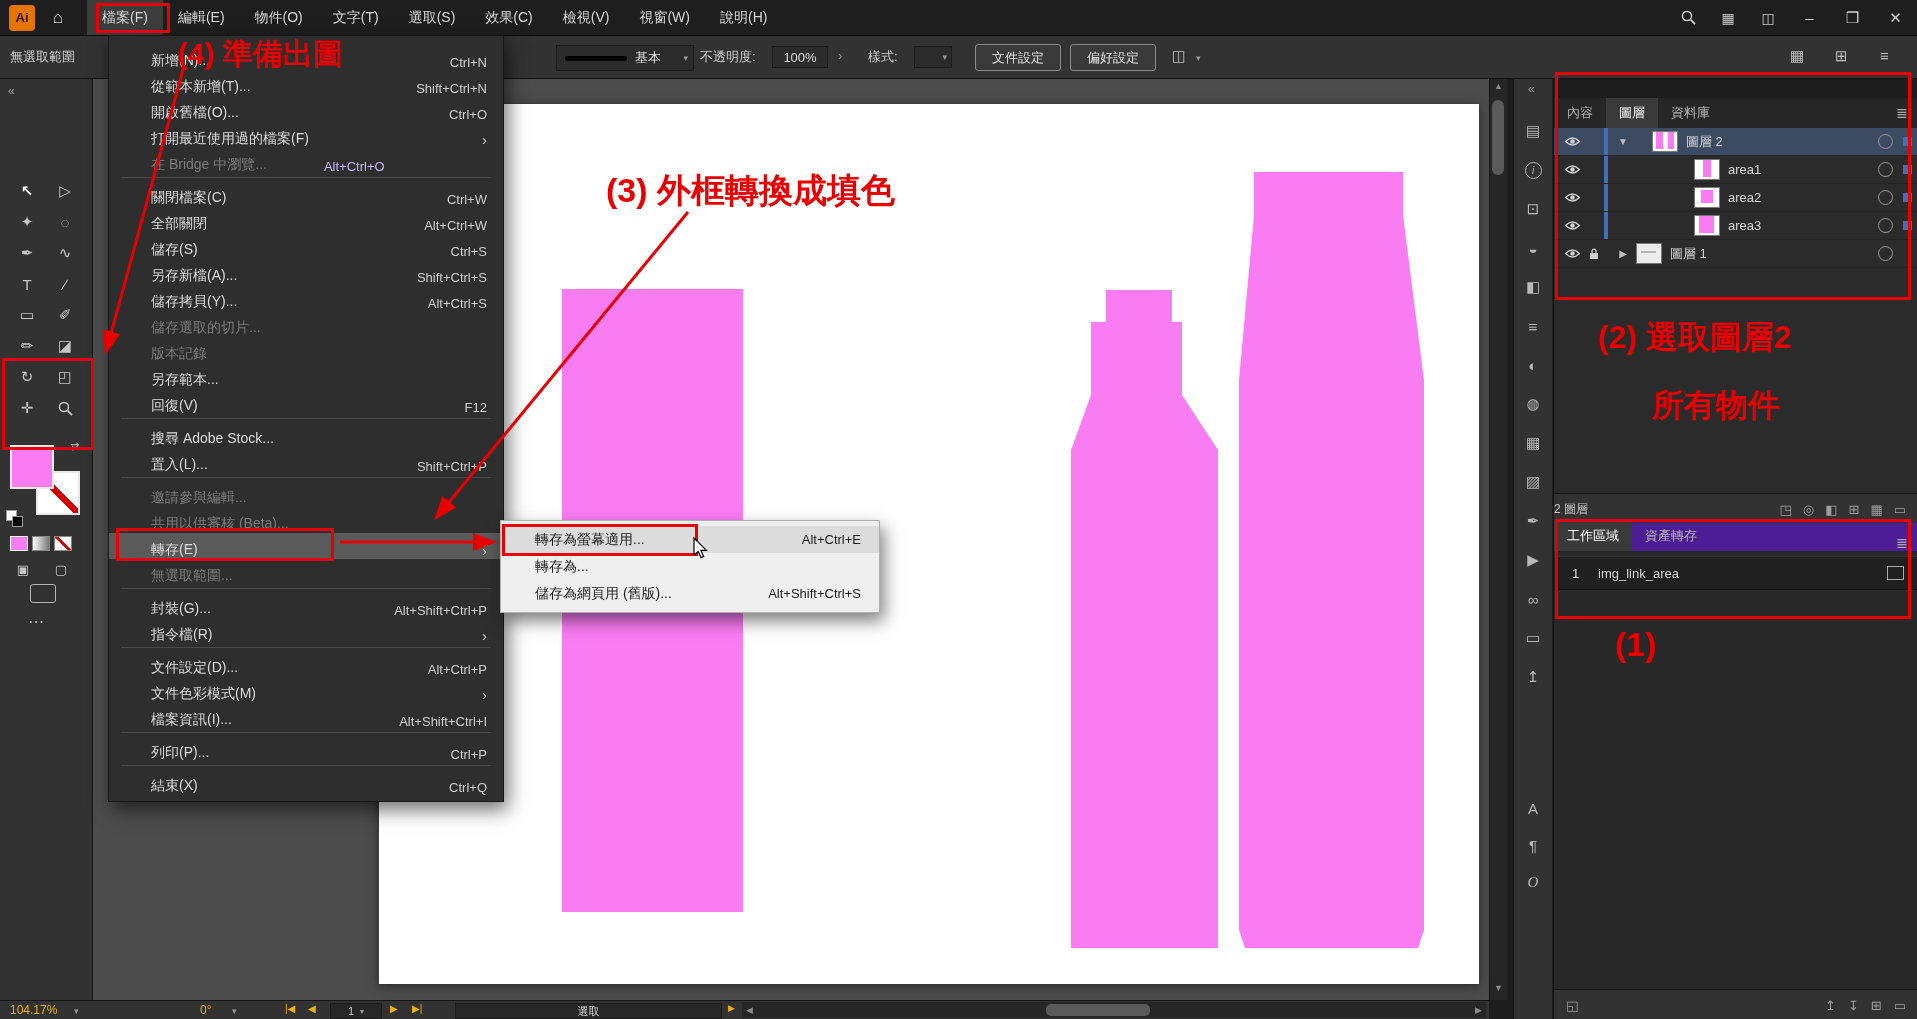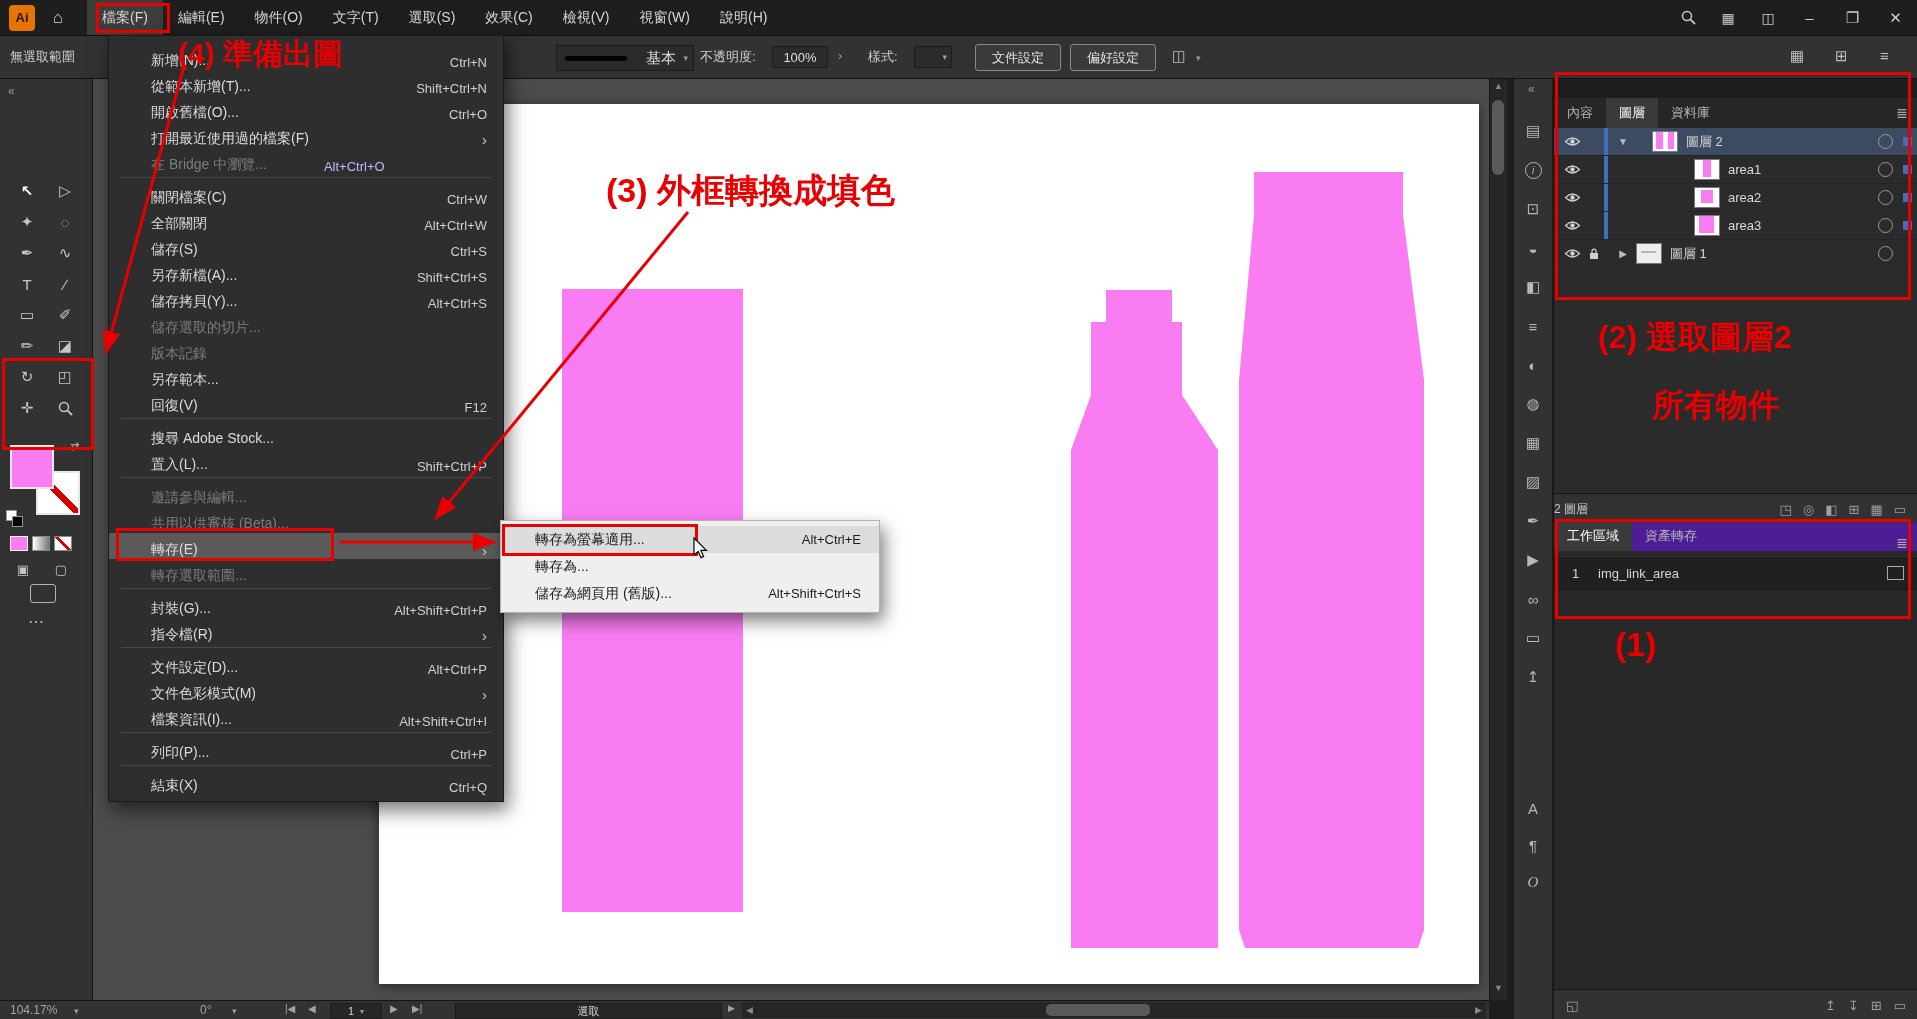--- a/index.html
+++ b/index.html
@@ -43,21 +43,21 @@
   
   .canvas{left:92px;top:78px;width:1397px;height:922px;background:#4c4c4c;overflow:hidden;}
   .artboard{position:absolute;left:287px;top:26px;width:1100px;height:880px;background:#ffffff;
             box-shadow:0 2px 10px rgba(0,0,0,.5);}
   .vscroll{left:1489px;top:78px;width:17px;height:922px;background:#262626;border-left:1px solid #161616;}
   .vthumb{position:absolute;left:2px;top:22px;width:12px;height:75px;background:#5a5a5a;border-radius:6px;}
   .sarrow{position:absolute;color:#8a8a8a;font-size:9px;left:4px;}
   
   .statusbar{left:0;top:1000px;width:1489px;height:19px;background:#323232;border-top:1px solid #141414;
              font-size:12px;color:#cfcfcf;z-index:8;}
-  .sb-item{position:absolute;top:2px;font-size:12px;color:#a3a3a3;white-space:nowrap;}
+  .sb-item{position:absolute;top:2px;font-size:12px;color:#eab308;white-space:nowrap;}
   .sb-box{position:absolute;background:#272727;border:1px solid #1c1c1c;display:flex;align-items:center;justify-content:center;}
   .htrack{position:absolute;left:742px;top:1px;width:744px;height:16px;background:#262626;}
   .hthumb{position:absolute;left:304px;top:2px;width:104px;height:12px;background:#5a5a5a;border-radius:5px;}
   
   .strip{left:1513px;top:78px;width:38px;height:941px;background:#323232;border-left:1px solid #141414;z-index:8;}
   .strip-ic{position:absolute;left:0;width:38px;height:26px;display:flex;align-items:center;justify-content:center;
             color:#b8b8b8;font-size:15px;}
   .circle-i{display:inline-flex;width:15px;height:15px;border:1px solid #b8b8b8;border-radius:50%;
             align-items:center;justify-content:center;font-size:10px;font-style:italic;}
   
@@ -155,21 +155,21 @@
     <span class="cb-label" style="left:10px;">無選取範圍</span>
     <span class="chip" style="left:152px;"></span>
     <span class="dd" style="left:174px;">▾</span>
     <span class="chip" style="left:198px;"></span>
     <span class="dd" style="left:220px;">▾</span>
     <span class="wbox" style="left:252px;top:12px;width:56px;height:20px;">
       <span class="dd" style="position:static;margin-left:auto;margin-right:4px;">▾</span>
     </span>
     <span class="wbox" style="left:556px;top:10px;width:136px;height:24px;">
       <span style="display:inline-block;width:62px;height:5px;background:#000;border-radius:2px;margin:0 8px;"></span>
-      <span style="font-size:15px;color:#dedede;margin-left:11px;">基本</span>
+      <span style="font-size:13px;color:#dedede;">基本</span>
       <span class="dd" style="position:static;margin-left:auto;margin-right:5px;">▾</span>
     </span>
     <span class="cb-label" style="left:700px;">不透明度:</span>
     <span class="wbox" style="left:772px;top:11px;width:54px;height:20px;justify-content:center;font-size:13px;color:#dedede;">
       <span>100%</span>
     </span>
     <span class="cb-label" style="left:838px;color:#9a9a9a;">›</span>
     <span class="cb-label" style="left:868px;">樣式:</span>
     <span class="wbox" style="left:914px;top:11px;width:36px;height:20px;">
       <span class="dd" style="position:static;margin-left:auto;margin-right:4px;">▾</span>
@@ -496,21 +496,21 @@
         <span>邀請參與編輯...</span>
       </div>
     <div class="mrow dis">
         <span>共用以供審核 (Beta)...</span>
       </div>
     <div class="mrow hl">
         <span>轉存(E)</span>
         <span class="ma">›</span>
       </div>
     <div class="mrow dis">
-        <span>轉存選取範圍...</span>
+        <span>無選取範圍...</span>
       </div>
     <div class="msep"></div>
     <div class="mrow">
         <span>封裝(G)...</span>
         <span class="ms">Alt+Shift+Ctrl+P</span>
       </div>
     <div class="mrow">
         <span>指令檔(R)</span>
         <span class="ma">›</span>
       </div>

